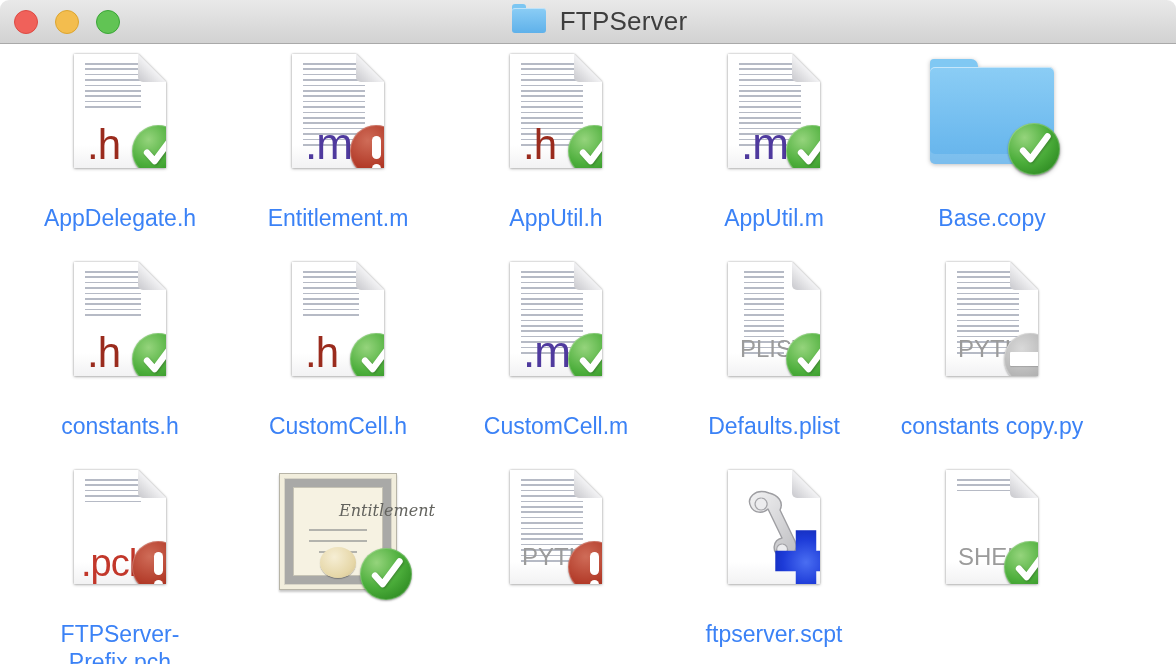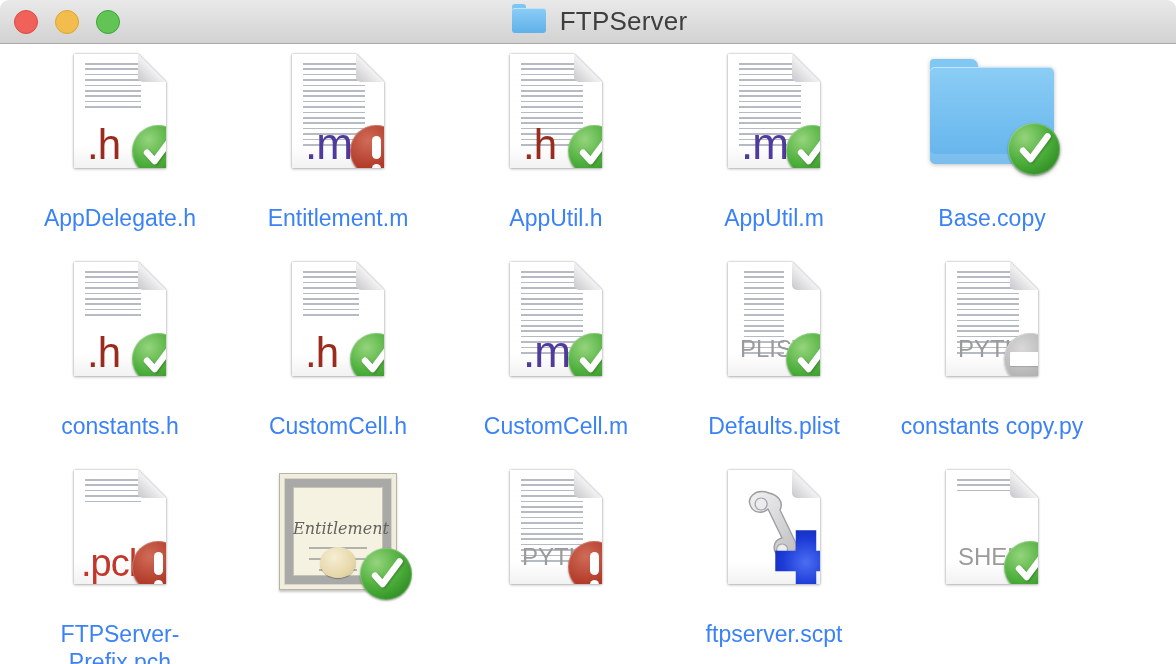--- a/index.html
+++ b/index.html
@@ -60,22 +60,22 @@
     background:linear-gradient(180deg,#8bcdf5 0%, #6cb9ee 78%, #66b3ea 100%);
     box-shadow:inset 0 1px 0 rgba(255,255,255,.5), inset 0 -10px 0 rgba(255,255,255,.14); }
 
   
   .cert { position:relative; width:118px; height:117px; margin-top:3px;
     background:#f2eedd; border:1px solid #b7b4a7; box-shadow:0 1.5px 2px rgba(0,0,0,.22); }
   .cert-frame { position:absolute; inset:5px;
     border:8px solid #a9a9a7;
     background:#f6f2e2;
     box-shadow:inset 0 0 0 1px #c6c3b5, 0 0 0 1px #d8d5c8; }
-  .cert-title { margin-top:32px; text-align:center; font-family:"DejaVu Serif", serif;
-    font-style:italic; font-size:16px; color:#63635e; }
+  .cert-title { margin-top:14px; text-align:center; font-family:"DejaVu Serif", serif;
+    font-style:italic; font-size:16px; color:#63635e;padding-left:46px; }
   .cert-line { height:2px; background:#b3b3ad; margin:9px auto 0; }
   .cert-line.l1 { width:58px; } .cert-line.l2 { width:58px; } .cert-line.l3 { width:38px; }
   .seal { position:absolute; bottom:11px; left:50%; transform:translateX(-50%);
     width:36px; height:31px; border-radius:50%;
     background:radial-gradient(circle at 40% 32%, #f6eed4, #e6d7a8 65%, #cfbe8b 100%);
     box-shadow:0 1px 1px rgba(0,0,0,.3); }
 
   
   .scroll-svg { position:absolute; top:16px; left:14px; }
 

